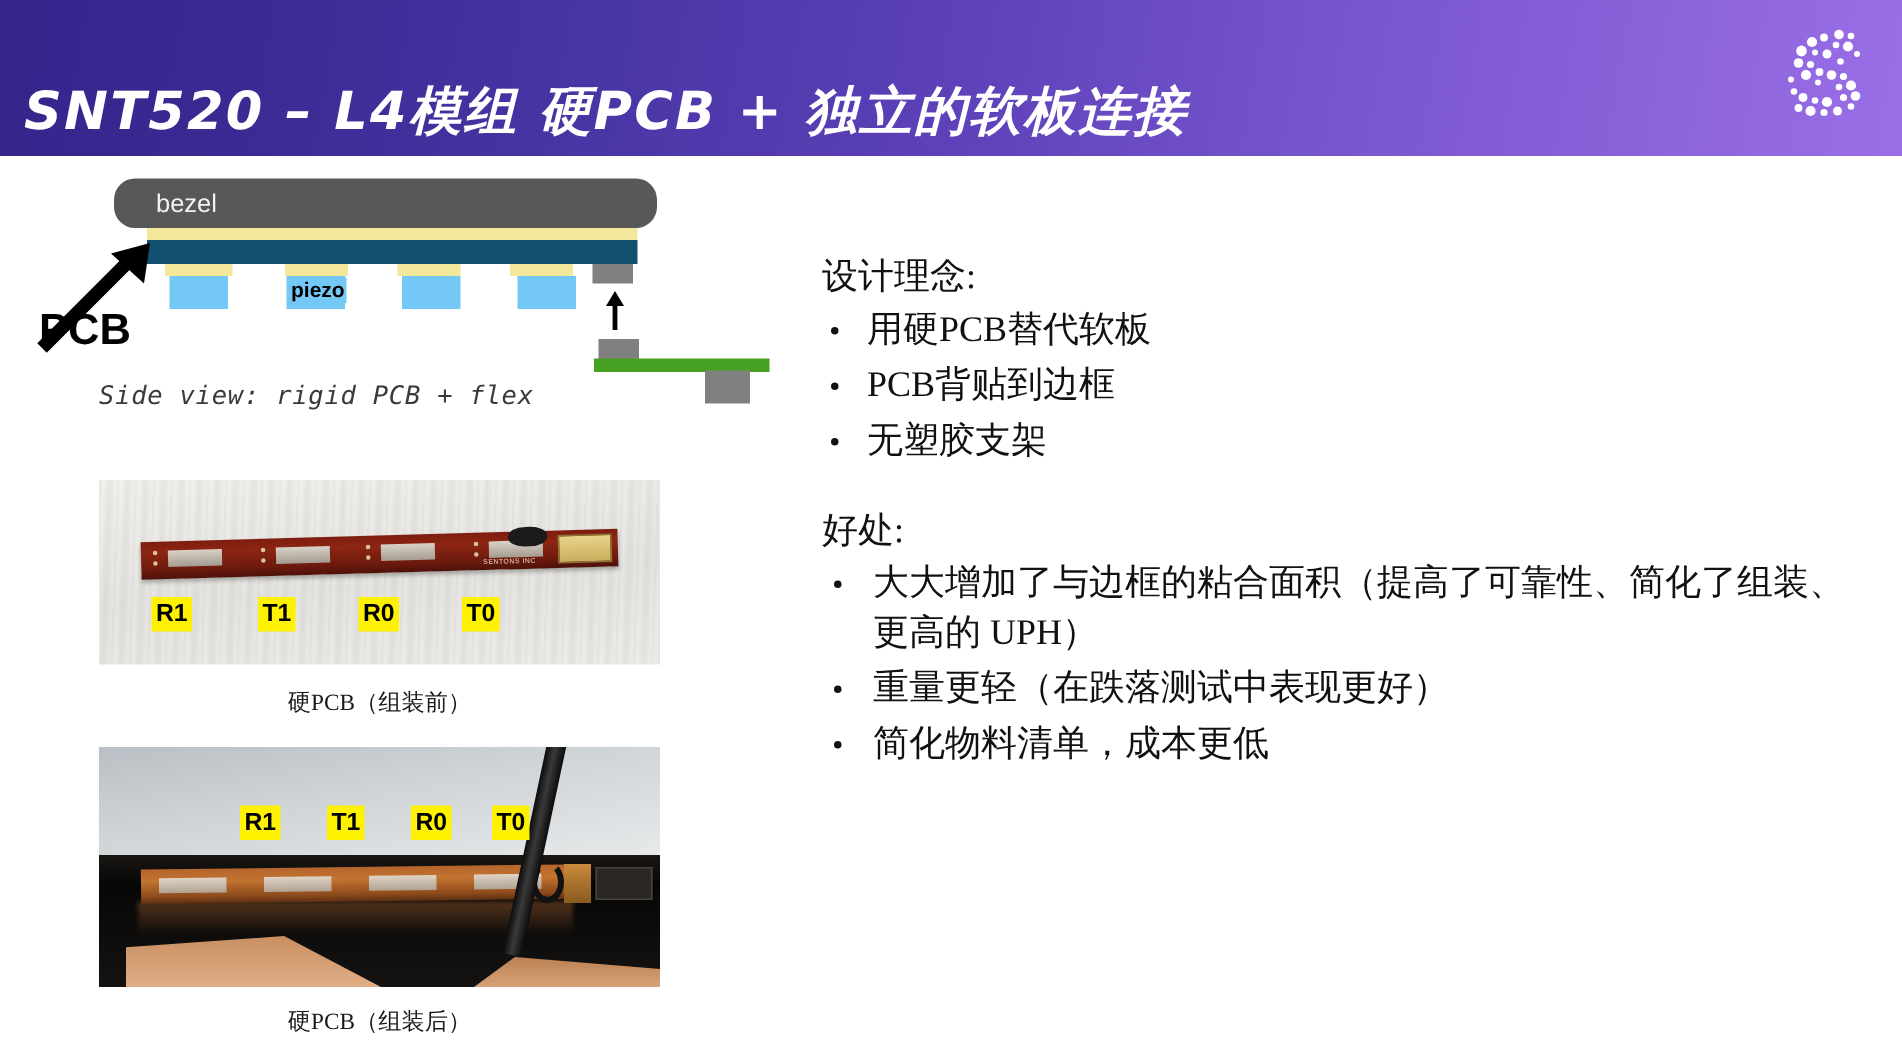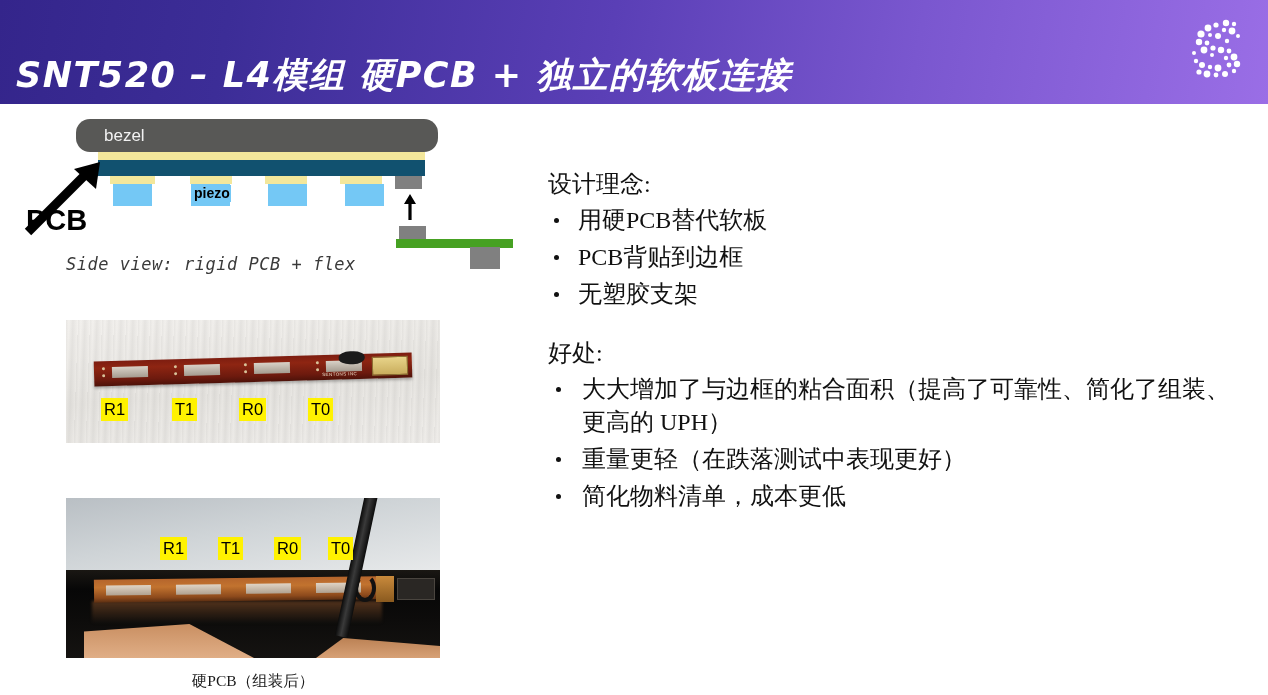--- a/index.html
+++ b/index.html
@@ -128,21 +128,21 @@
     position: absolute; left: 245px; top: -3px; width: 26px; height: 13px;
     background: #1b1b1b; border-radius: 45%;
   }
   #p1-silk {
     position: absolute; left: 228px; top: 17px;
     font-size: 4.5px; color: #e9dcc8; font-family: "Liberation Sans", sans-serif;
     letter-spacing: 0.4px; white-space: nowrap;
   }
   .hl-label {
     position: absolute; background: #fff200; color: #000;
-    font-size: 16.5px; font-weight: normal; line-height: 21px;
+    font-size: 16.5px; font-weight: bold; line-height: 21px;
     padding: 1px 3px; font-family: "Liberation Sans", sans-serif;
   }
   
   #photo2-block { left: 66px; top: 498px; width: 374px; }
   #photo2 { position: relative; width: 374px; height: 160px; overflow: hidden; background: #0a0a0a; }
   #p2-sky {
     position: absolute; left: 0; top: 0; width: 374px; height: 72px;
     background: linear-gradient(170deg, #b9bfc4 0%, #cfd4d7 45%, #e7e9ea 100%);
   }
   #p2-body {
@@ -314,20 +314,21 @@
       <div class="p1-via" style="left:222px;top:13px"></div>
       <div id="p1-blob"></div>
       <div id="p1-silk">SENTONS INC</div>
       <div id="p1-conn"></div>
     </div>
     <div class="hl-label" style="left:35px;top:78px">R1</div>
     <div class="hl-label" style="left:106px;top:78px">T1</div>
     <div class="hl-label" style="left:173px;top:78px">R0</div>
     <div class="hl-label" style="left:242px;top:78px">T0</div>
   </div>
+  <div class="photo-caption" style="margin-top:15px">硬PCB（组装前）</div>
 </div>
 
 <div class="photo-block" id="photo2-block">
   <div id="photo2">
     <div id="p2-sky"></div>
     <div id="p2-body"></div>
     <div id="p2-reflect"></div>
     <div id="p2-board">
       <div class="p2-chip c1"></div>
       <div class="p2-chip c2"></div>

